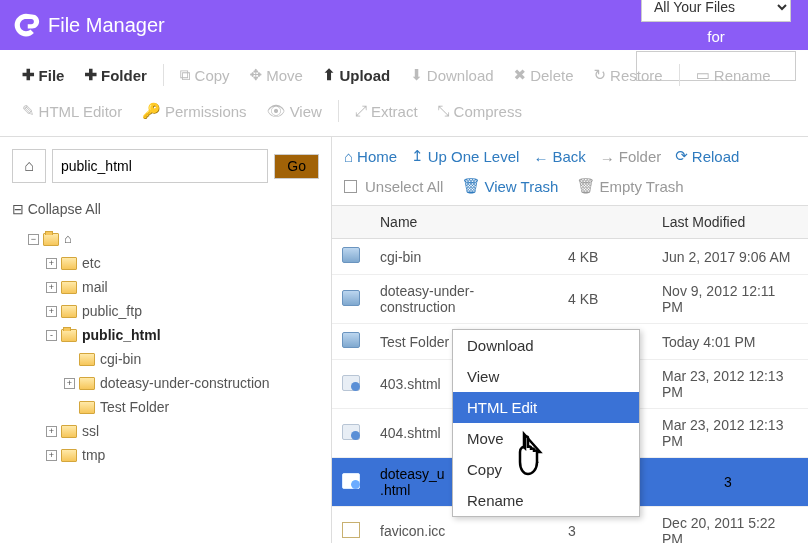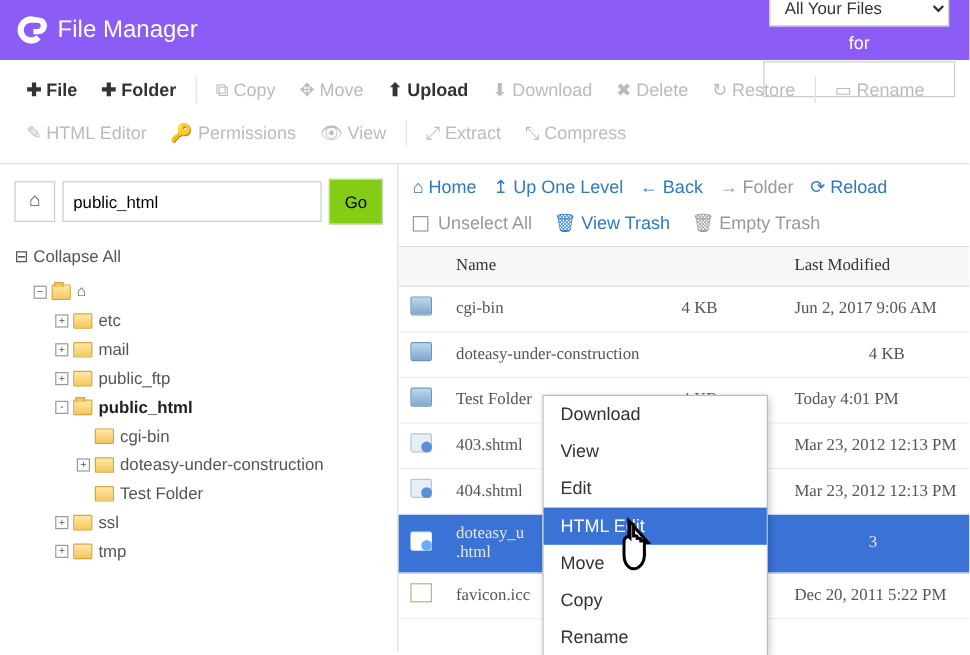--- a/index.html
+++ b/index.html
@@ -18,21 +18,21 @@
 .tbtn.disabled { color: #bbb; }
 .tbtn.bold { font-weight: 600; color: #333; }
 .tsep { width: 1px; height: 22px; background: #e0e0e0; margin: 0 6px; }
 
 .main { display: flex; height: calc(100% - 50px - 90px); }
 
 .left { width: 332px; border-right: 1px solid #ddd; overflow: hidden; }
 .pathbar { display: flex; align-items: center; padding: 12px; gap: 6px; }
 .home-icon-box { width: 34px; height: 34px; border: 1px solid #ccc; display: flex; align-items: center; justify-content: center; color: #555; font-size: 16px; }
 .path-input { flex: 1; height: 34px; padding: 0 8px; border: 1px solid #ccc; font-size: 14px; }
-.go-btn { height: 38px; padding: 0 12px; border: 1px solid #ccc; background: #84cc16; cursor: pointer; font-size: 14px; }
+.go-btn { height: 25px; padding: 0 12px; border: 1px solid #ccc; background: #a16207; cursor: pointer; font-size: 14px; }
 
 .tree-tools { padding: 6px 12px 10px; font-size: 14px; color: #555; }
 .tree-tool { display: inline-flex; align-items: center; gap: 4px; cursor: pointer; }
 
 .tree { padding: 0 12px 12px; font-size: 14px; line-height: 22px; }
 .tree ul { list-style: none; }
 .tree li { position: relative; }
 .tree .node { display: flex; align-items: center; gap: 2px; padding: 1px 0; cursor: pointer; white-space: nowrap; }
 .tree .indent-1 { padding-left: 16px; }
 .tree .indent-2 { padding-left: 34px; }
@@ -47,27 +47,27 @@
 .right { flex: 1; display: flex; flex-direction: column; overflow: hidden; }
 .navbar { display: flex; align-items: center; padding: 10px 12px 6px; gap: 14px; font-size: 15px; border-bottom: 0; }
 .navbtn { display: inline-flex; align-items: center; gap: 4px; cursor: pointer; }
 .blue { color: #2f7bbf; }
 .gray { color: #999; }
 .navbar2 { display: flex; align-items: center; padding: 6px 12px 10px; gap: 18px; font-size: 15px; border-bottom: 1px solid #ddd; }
 .chk { width: 13px; height: 13px; border: 1px solid #999; display: inline-block; margin-right: 4px; }
 
 .table { flex: 1; overflow: hidden; position: relative; }
 .thead { display: flex; background: #f7f7f7; border-bottom: 1px solid #ddd; font-size: 14px; color: #333; font-weight: 400; }
-.th, .td { padding: 8px 10px; font-family: Liberation Serif, serif; }
+.th, .td { padding: 8px 10px; }
 .col-icon { width: 38px; }
 .col-name { flex: 1; }
 .col-size { width: 94px; }
 .col-mod { width: 156px; }
 .tbody .row { display: flex; align-items: center; border-bottom: 1px solid #eee; font-size: 14px; }
-.tbody .row.selected { background: #3a72d6; color: #e5e5e5; }
+.tbody .row.selected { background: #3a72d6; color: #000000; }
 .tbody .row.selected .file-icon { filter: brightness(1.2); }
 .file-icon { width: 18px; height: 16px; display: inline-block; }
 .fi-folder { background: linear-gradient(#bcd6ef,#7fa8cf); border: 1px solid #6a94bf; border-radius: 2px; }
 .fi-html { background: #e8eef5; border: 1px solid #b8c5d5; border-radius: 2px; position: relative; }
 .fi-html::after { content: ''; position: absolute; right: -1px; bottom: -1px; width: 9px; height: 9px; background: #5a8fd6; border-radius: 50%; }
 .fi-ico { background: #fff; border: 1px solid #c8b070; position: relative; }
 
 .ctx-menu { position: absolute; left: 452px; top: 329px; width: 188px; background: #fff; border: 1px solid #bbb; box-shadow: 2px 2px 6px rgba(0,0,0,0.2); z-index: 50; }
 .ctx-item { padding: 7px 14px; font-size: 15px; color: #333; cursor: pointer; }
 .ctx-item.hover { background: #3a72d6; color: #fff; }
@@ -298,20 +298,21 @@
           <div class="row">
             <div class="td col-icon"><span class="file-icon fi-folder"></span></div>
             <div class="td col-name" style="white-space: pre-line;">cgi-bin</div>
             <div class="td col-size">4 KB</div>
             <div class="td col-mod">Jun 2, 2017 9:06 AM</div>
           </div>
           <div class="row">
             <div class="td col-icon"><span class="file-icon fi-folder"></span></div>
             <div class="td col-name" style="white-space: pre-line;">doteasy-under-construction</div>
             <div class="td col-size">4 KB</div>
+            <div class="td col-mod">Nov 9, 2012 12:11 PM</div>
           </div>
           <div class="row">
             <div class="td col-icon"><span class="file-icon fi-folder"></span></div>
             <div class="td col-name" style="white-space: pre-line;">Test Folder</div>
             <div class="td col-size">4 KB</div>
             <div class="td col-mod">Today 4:01 PM</div>
           </div>
           <div class="row">
             <div class="td col-icon"><span class="file-icon fi-html"></span></div>
             <div class="td col-name" style="white-space: pre-line;">403.shtml</div>
@@ -338,21 +339,20 @@
           </div>
         </div>
     </div>
   </div>
 
 </div>
 
 <div class="ctx-menu" id="ctx">
     <div class="ctx-item">Download</div>
     <div class="ctx-item">View</div>
-    <div class="ctx-item">Edit</div>
     <div class="ctx-item hover">HTML Edit</div>
     <div class="ctx-item">Move</div>
     <div class="ctx-item">Copy</div>
     <div class="ctx-item">Rename</div>
   </div>
 
 <div class="cursor">
 <svg viewBox="0 0 44 50">
       <g fill="#fff" stroke="#000" stroke-width="2.5">
         <path d="M14 6 L14 30 L18 26 L22 36 L27 34 L23 24 L30 24 Z"></path>

